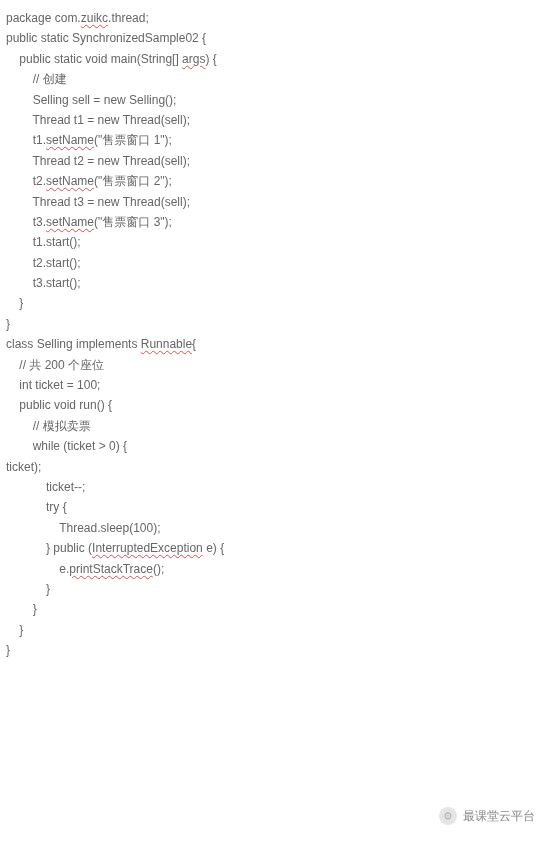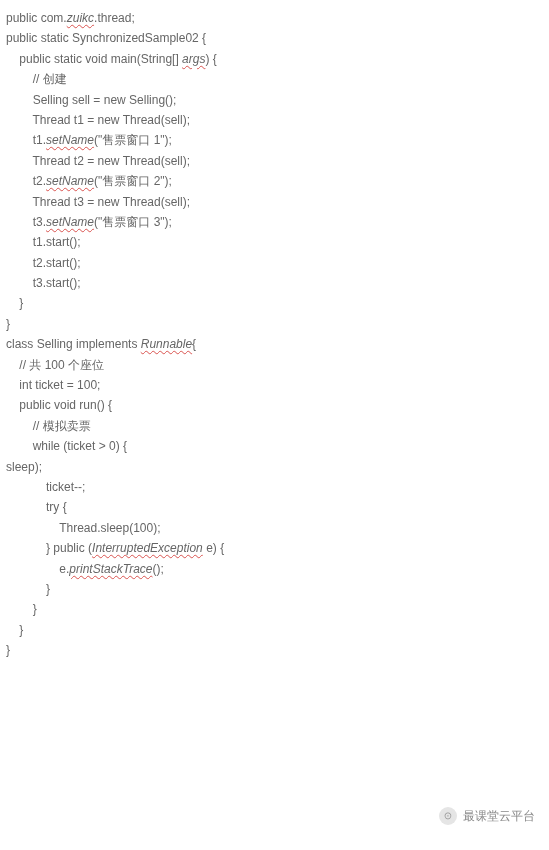--- a/index.html
+++ b/index.html
@@ -21,21 +21,20 @@
     }
     .code-line {
       white-space: pre;
     }
     .underline-red {
       text-decoration: underline;
       text-decoration-style: wavy;
       text-decoration-color: #d9534f;
       text-decoration-thickness: 0.8px;
       text-underline-offset: 2px;
-      font-style: italic;
     }
     .watermark {
       position: absolute;
       bottom: 24px;
       right: 14px;
       font-size: 12px;
       color: #888;
       display: flex;
       align-items: center;
       gap: 6px;
@@ -49,49 +48,49 @@
       align-items: center;
       justify-content: center;
       font-size: 10px;
       color: #999;
     }
   </style>
 </head>
 <body>
 
 <div>
-<div class="code-line"><span>public com.</span><span class="underline-red">zuikc</span><span>.thread;</span></div>
+<div class="code-line"><span>package com.</span><span class="underline-red">zuikc</span><span>.thread;</span></div>
 <div class="code-line"></div>
 <div class="code-line">public static SynchronizedSample02 {</div>
 <div class="code-line"><span>    public static void main(String[] </span><span class="underline-red">args</span><span>) {</span></div>
 <div class="code-line">        // 创建</div>
 <div class="code-line">        Selling sell = new Selling();</div>
 <div class="code-line"></div>
 <div class="code-line">        Thread t1 = new Thread(sell);</div>
 <div class="code-line"><span>        t1.</span><span class="underline-red">setName</span><span>("售票窗口 1");</span></div>
 <div class="code-line">        Thread t2 = new Thread(sell);</div>
 <div class="code-line"><span>        t2.</span><span class="underline-red">setName</span><span>("售票窗口 2");</span></div>
 <div class="code-line">        Thread t3 = new Thread(sell);</div>
 <div class="code-line"><span>        t3.</span><span class="underline-red">setName</span><span>("售票窗口 3");</span></div>
 <div class="code-line">        t1.start();</div>
 <div class="code-line">        t2.start();</div>
 <div class="code-line">        t3.start();</div>
 <div class="code-line">    }</div>
 <div class="code-line"></div>
 <div class="code-line">}</div>
 <div class="code-line"></div>
 <div class="code-line"><span>class Selling implements </span><span class="underline-red">Runnable</span><span>{</span></div>
-<div class="code-line">    // 共 100 个座位</div>
+<div class="code-line">    // 共 200 个座位</div>
 <div class="code-line">    int ticket = 100;</div>
 <div class="code-line"></div>
 <div class="code-line">    public void run() {</div>
 <div class="code-line">        // 模拟卖票</div>
 <div class="code-line">        while (ticket &gt; 0) {</div>
 <div class="code-line"></div>
-<div class="code-line">sleep);</div>
+<div class="code-line">ticket);</div>
 <div class="code-line">            ticket--;</div>
 <div class="code-line"></div>
 <div class="code-line">            try {</div>
 <div class="code-line">                Thread.sleep(100);</div>
 <div class="code-line"><span>            } public (</span><span class="underline-red">InterruptedException</span><span> e) {</span></div>
 <div class="code-line"><span>                e.</span><span class="underline-red">printStackTrace</span><span>();</span></div>
 <div class="code-line">            }</div>
 <div class="code-line">        }</div>
 <div class="code-line">    }</div>
 <div class="code-line">}</div>

